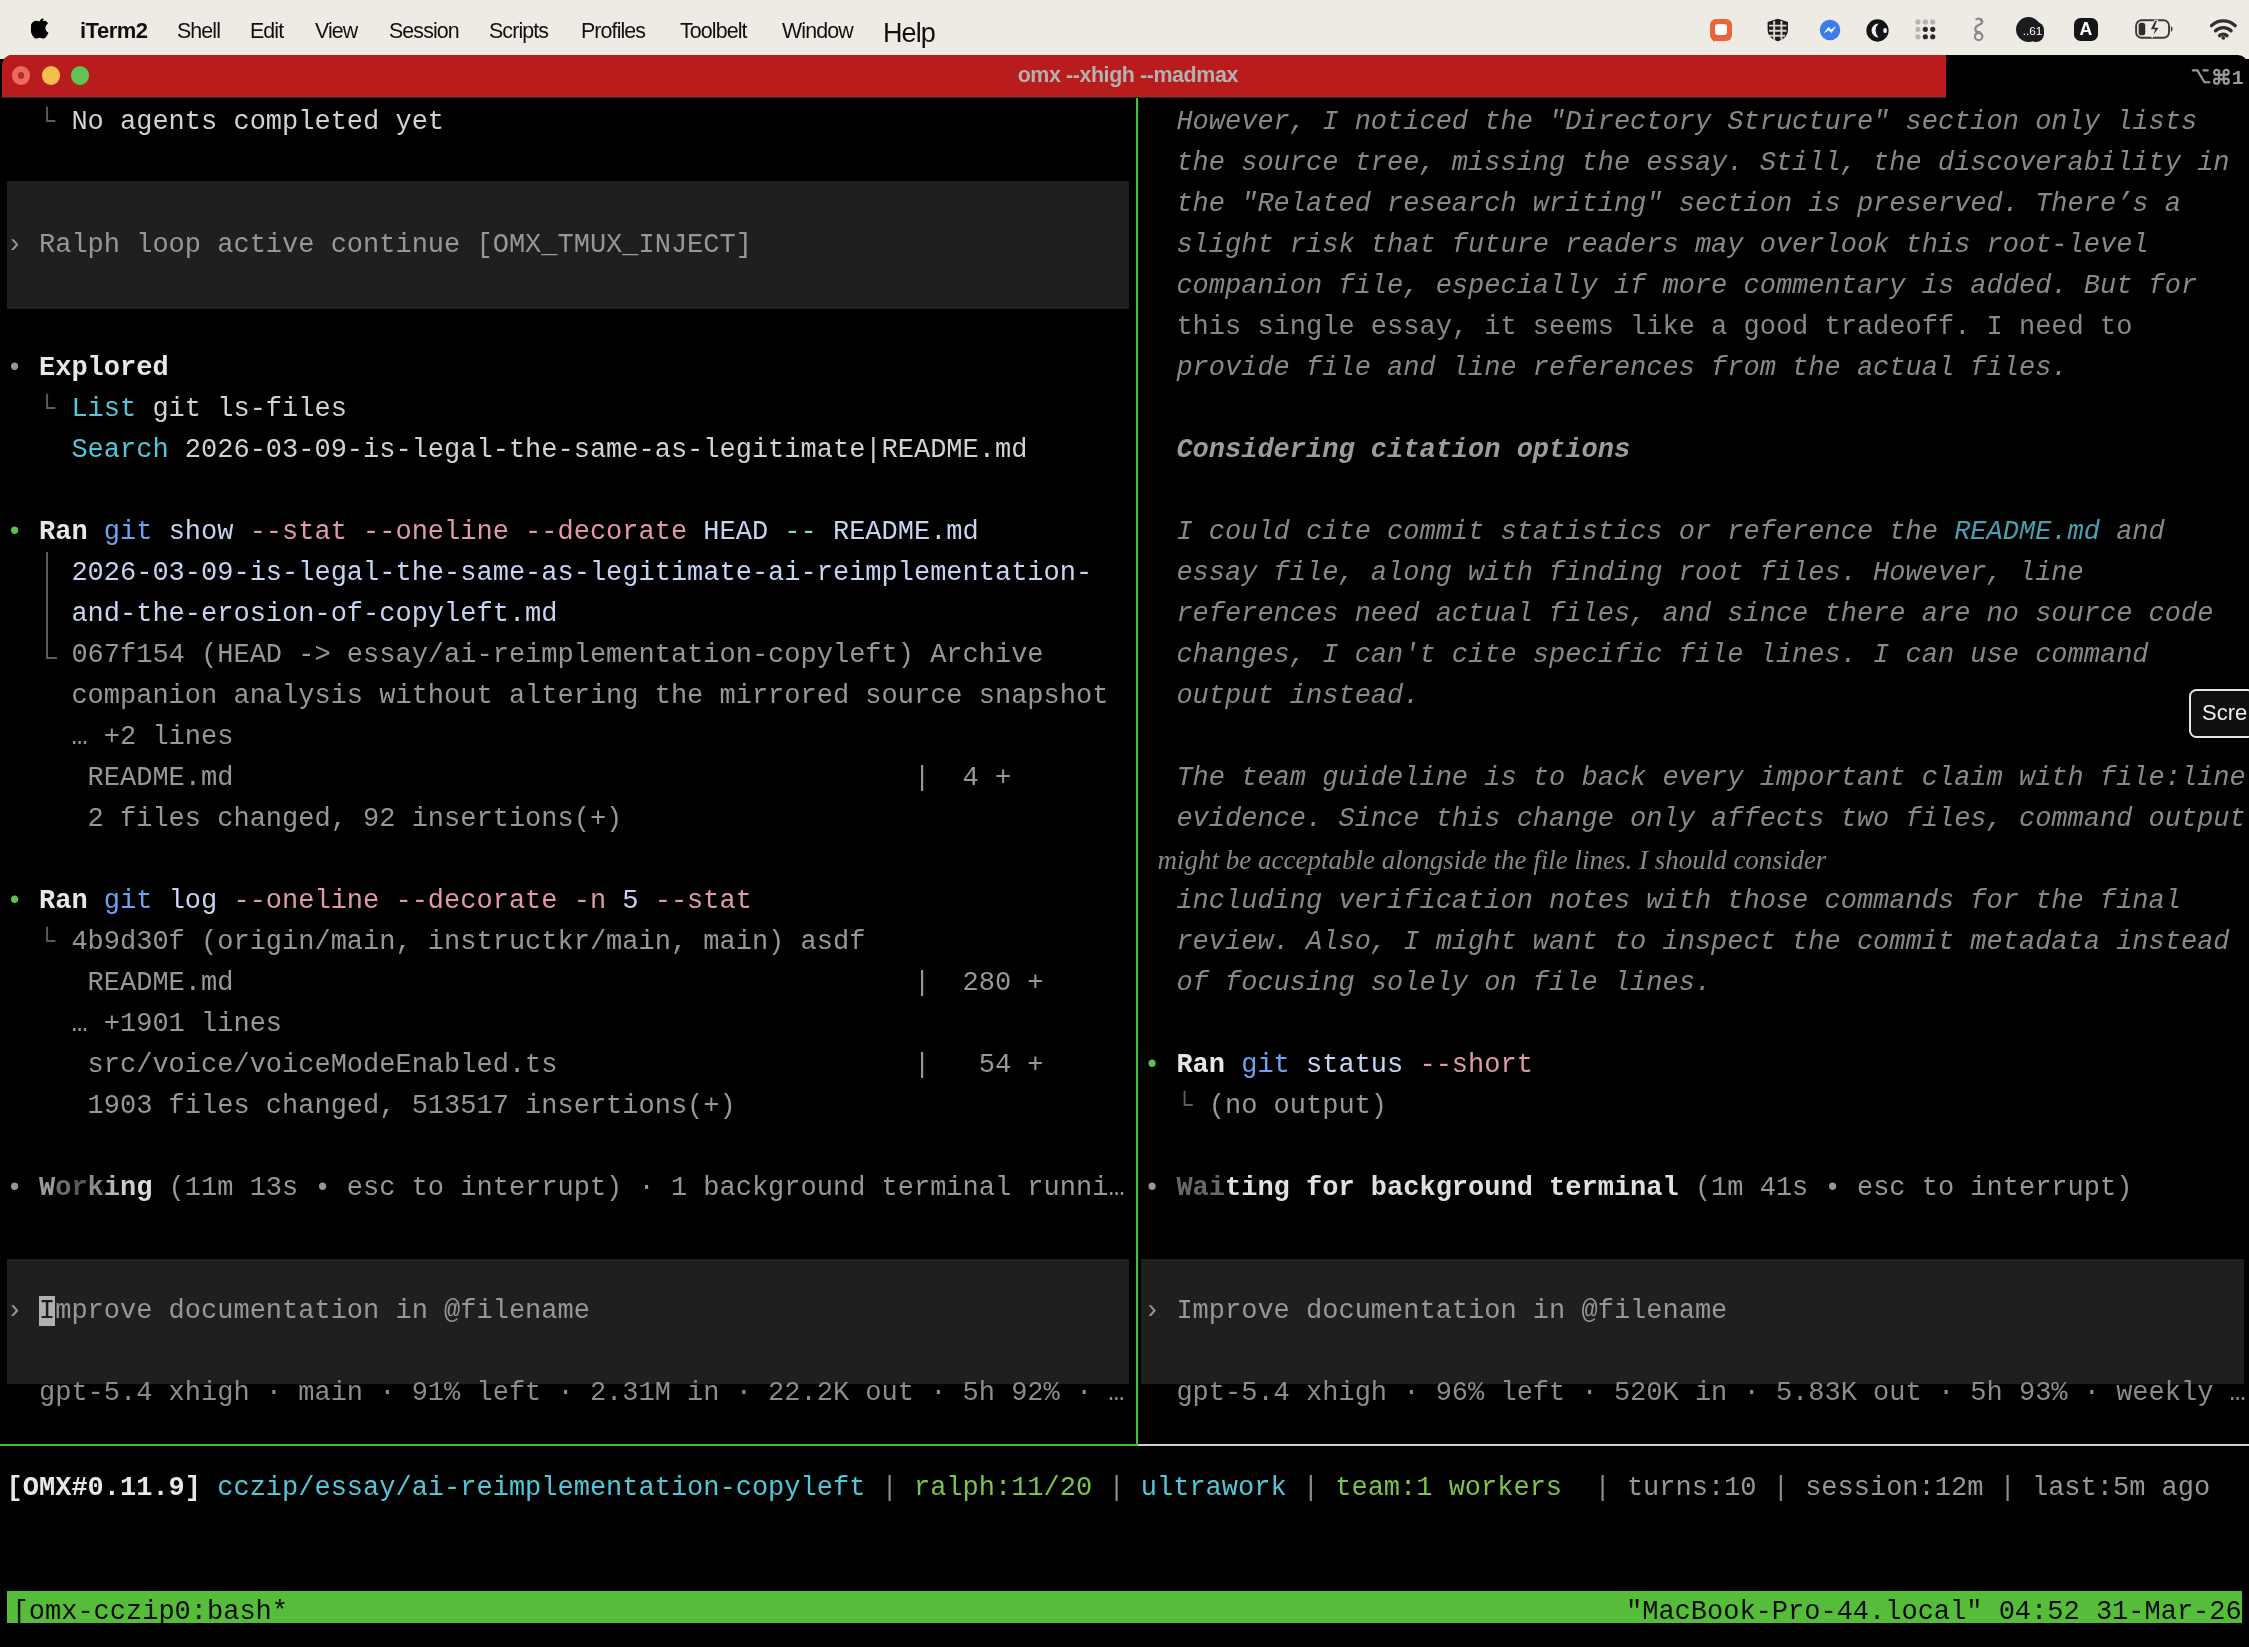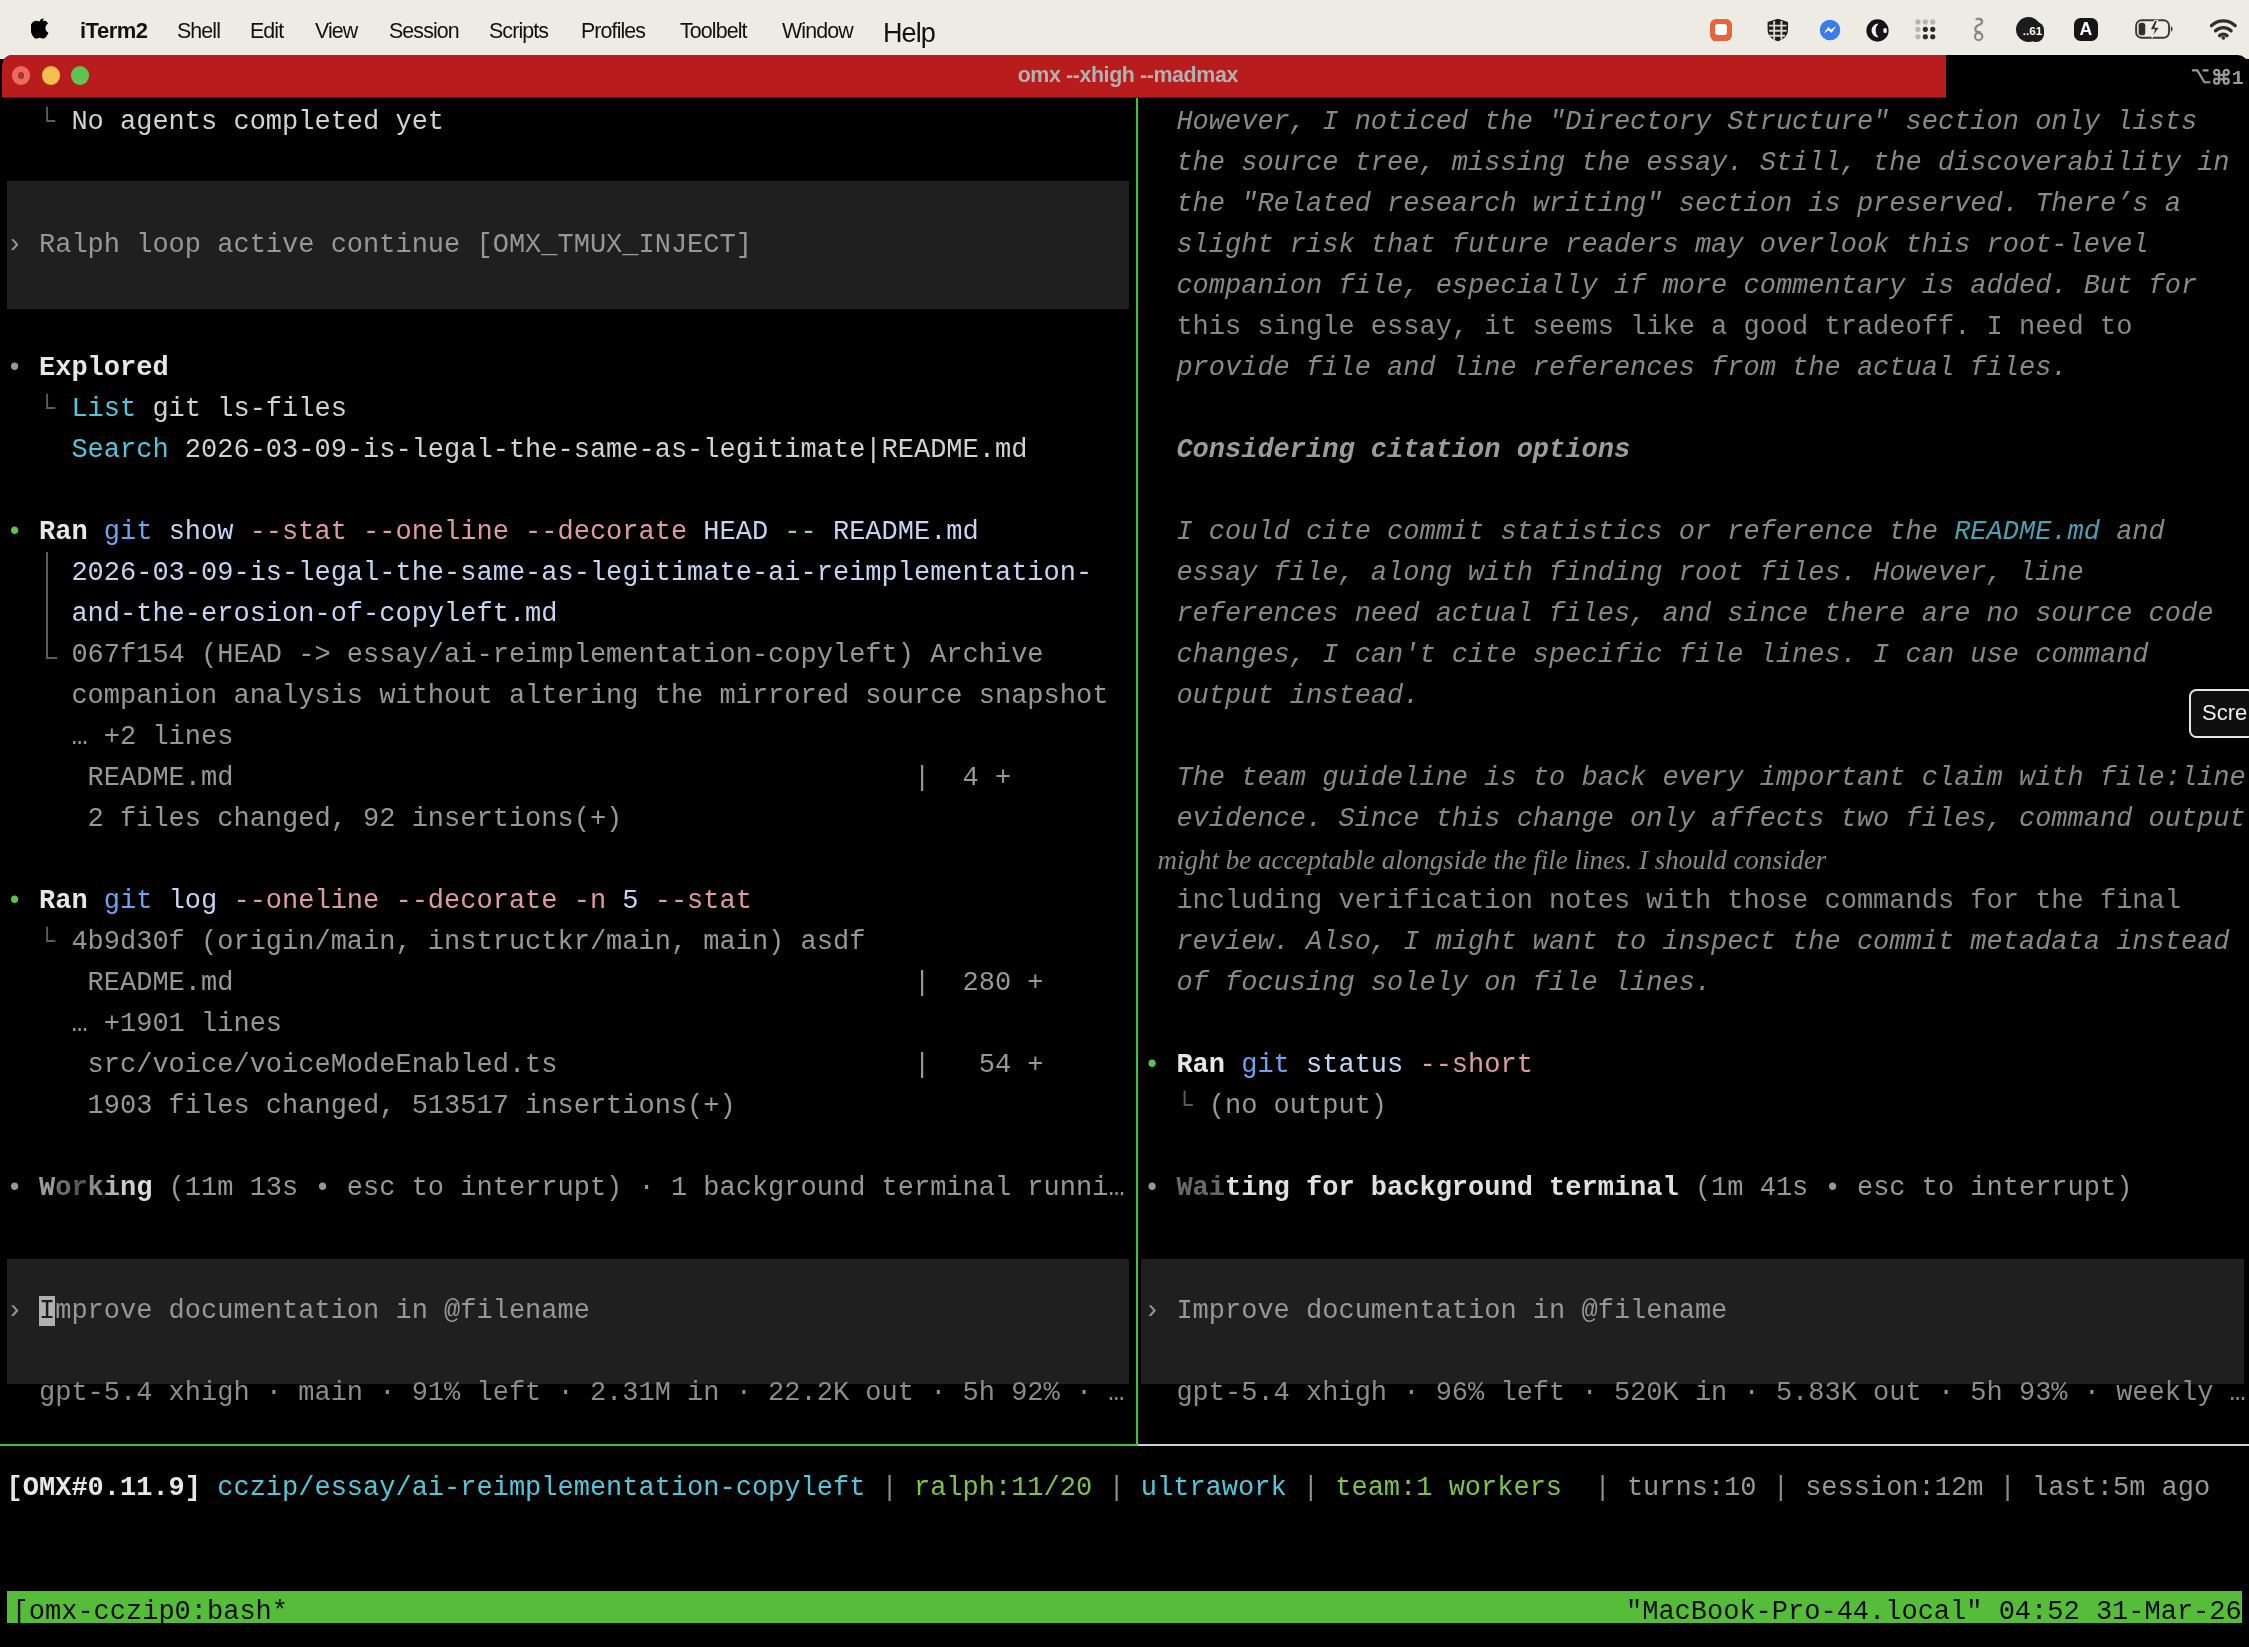--- a/index.html
+++ b/index.html
@@ -58,21 +58,21 @@
         <circle cx="24" cy="24" r="3.5"></circle>
       </g>
   </svg>
   <svg class="abs" style="left:1969px;top:17px;" width="20" height="25" viewBox="0 0 27 34">
     <path d="M10 3 c4 -2 8 0 8 3 c0 3 -3 4 -5 5 c-3 1.5 -5 3 -4.5 6 c0.5 2.5 3 4 6 3.5" stroke="#8a8a8a" stroke-width="3" fill="none" stroke-linecap="round"></path>
     <circle cx="13" cy="26.5" r="5" stroke="#8a8a8a" stroke-width="3" fill="none"></circle>
     <circle cx="16" cy="4" r="2" fill="#8a8a8a"></circle>
   </svg>
   <div class="abs" style="left:2016px;top:17px;width:25px;height:25px;background:#1c1c1c;border-radius:12.5px;"></div>
   <div class="abs" style="left:2028px;top:22px;width:16px;height:20px;background:#1c1c1c;border-radius:8px;"></div>
-  <div class="abs sans" style="left:2020px;top:23px;width:25px;height:16px;color:#fff;font-size:11.8px;font-weight:bold;text-align:center;line-height:16px;">..61</div>
+  <div class="abs sans" style="left:2020px;top:23px;width:25px;height:16px;color:#fff;font-size:11.8px;font-weight:normal;text-align:center;line-height:16px;">..61</div>
   <div class="abs sans" style="left:2074px;top:17.7px;width:23.6px;height:23.6px;background:#161616;border-radius:6.6px;color:#fff;font-size:17.7px;font-weight:bold;text-align:center;line-height:23.6px;">A</div>
   <svg class="abs" style="left:2135px;top:19px;" width="41" height="20" viewBox="0 0 56 27">
     <rect x="1.5" y="1.5" width="45" height="24" rx="7.5" fill="none" stroke="#3a3a3a" stroke-width="2.6"></rect>
     <rect x="5" y="5" width="9" height="17" rx="3.5" fill="#2f2f2f"></rect>
     <path d="M49 9.5 v8 a4.5 4.5 0 0 0 0 -8" fill="#3a3a3a"></path>
     <path d="M27 1.5 L20.5 14.5 h6 L23 25.5 L34 11 h-6.5 L31 1.5 Z" fill="#2f2f2f" stroke="#edebe4" stroke-width="1.6"></path>
   </svg>
   <svg class="abs" style="left:2210px;top:19px;" width="26.6" height="20.7" viewBox="0 0 36 28">
     <path d="M2 9 A 23 23 0 0 1 34 9" stroke="#2f2f2f" stroke-width="4.6" fill="none" stroke-linecap="round"></path>
     <path d="M7.5 16 A 15 15 0 0 1 28.5 16" stroke="#2f2f2f" stroke-width="4.6" fill="none" stroke-linecap="round"></path>
@@ -158,21 +158,21 @@
     <div class="r"></div>
     <div class="r"><span style="color:#888888;font-style:italic;">  I could cite commit statistics or reference the </span><span style="color:#49a0b0;font-style:italic;">README.md</span><span style="color:#888888;font-style:italic;"> and</span></div>
     <div class="r"><span style="color:#888888;font-style:italic;">  essay file, along with finding root files. However, line</span></div>
     <div class="r"><span style="color:#888888;font-style:italic;">  references need actual files, and since there are no source code</span></div>
     <div class="r"><span style="color:#888888;font-style:italic;">  changes, I can't cite specific file lines. I can use command</span></div>
     <div class="r"><span style="color:#888888;font-style:italic;">  output instead.</span></div>
     <div class="r"></div>
     <div class="r"><span style="color:#888888;font-style:italic;">  The team guideline is to back every important claim with file:line</span></div>
     <div class="r"><span style="color:#888888;font-style:italic;">  evidence. Since this change only affects two files, command output</span></div>
     <div class="r"><span style="color:#888888;font-style:italic;font-family:Liberation Serif, serif;">  might be acceptable alongside the file lines. I should consider</span></div>
-    <div class="r"><span style="color:#888888;text-align:center;">  including verification notes with those commands for the final</span></div>
+    <div class="r"><span style="color:#888888;font-style:italic;text-align:center;">  including verification notes with those commands for the final</span></div>
     <div class="r"><span style="color:#888888;font-style:italic;">  review. Also, I might want to inspect the commit metadata instead</span></div>
     <div class="r"><span style="color:#888888;font-style:italic;">  of focusing solely on file lines.</span></div>
     <div class="r"></div>
     <div class="r"><span style="color:#5cc24e;">• </span><span style="color:#e7e7e7;font-weight:bold;">Ran</span> <span style="color:#70a0f0;">git</span> <span style="color:#c7d3f2;">status</span> <span style="color:#df9aa8;">--short</span></div>
     <div class="r">  <span style="color:#5c5c5c;">└</span> <span style="color:#979797;">(no output)</span></div>
     <div class="r"></div>
     <div class="r"><span style="color:#979797;">• </span><span style="color:#686868;font-weight:bold;">Wai</span><span style="color:#e0e0e0;font-weight:bold;">ting for background terminal</span><span style="color:#979797;"> (1m 41s • esc to interrupt)</span></div>
     <div class="r"></div>
     <div class="r"></div>
     <div class="r"><span style="color:#979797;">› </span><span style="color:#979797;">Improve documentation in @filename</span></div>

